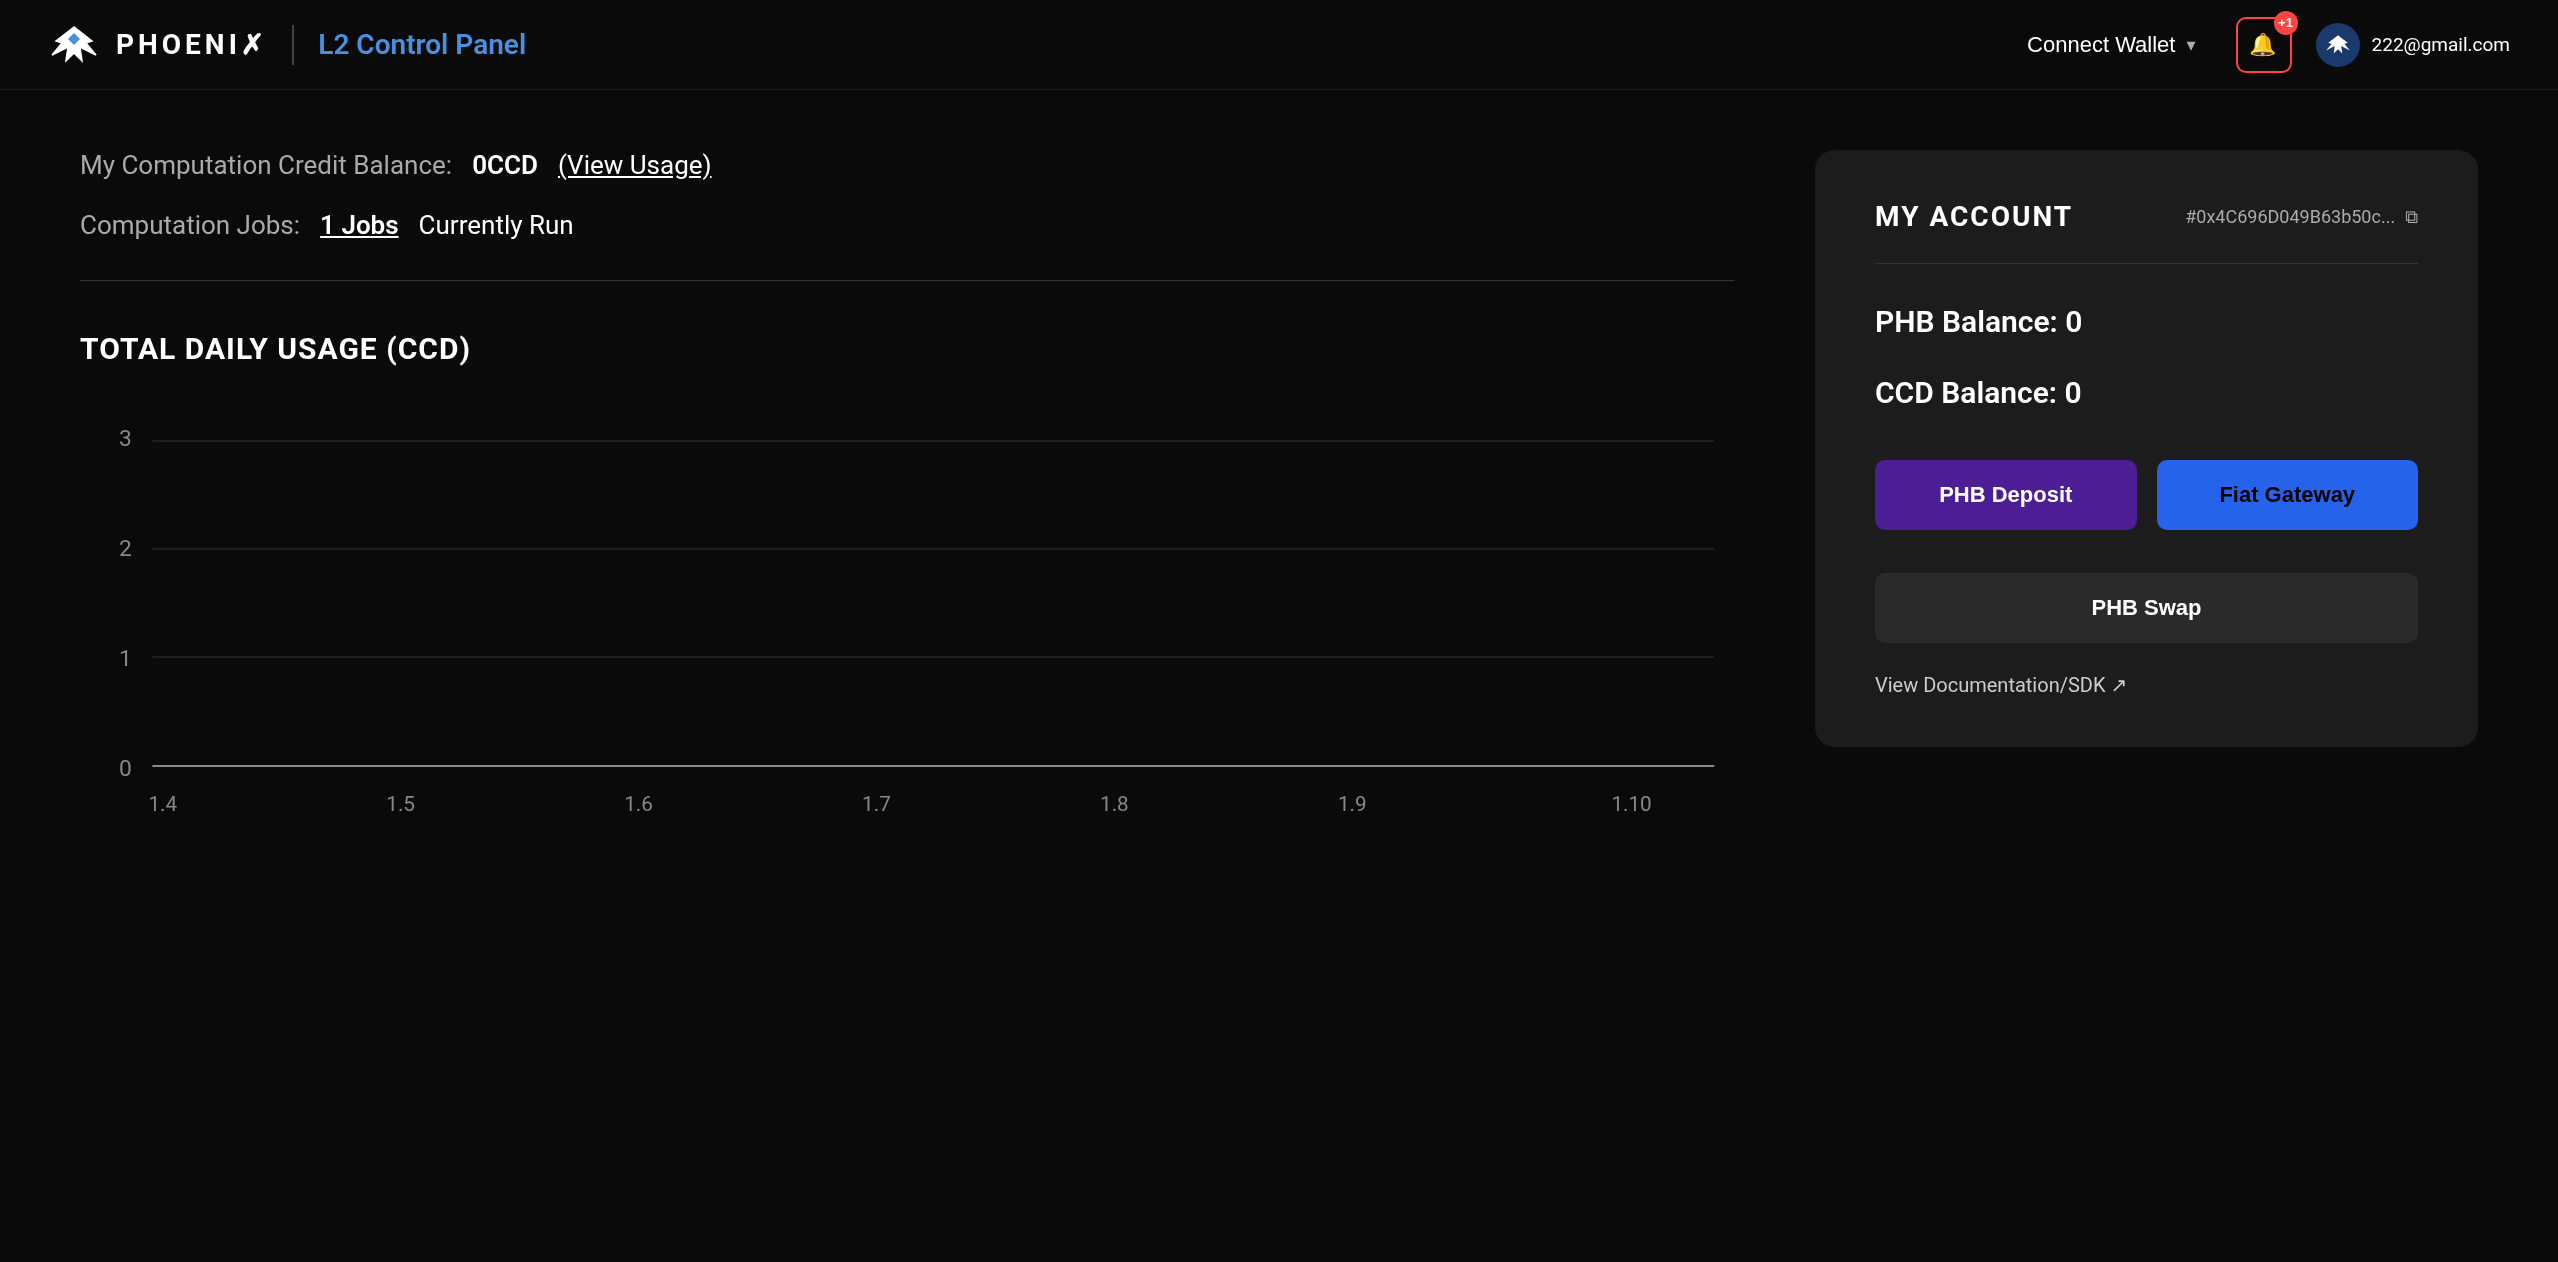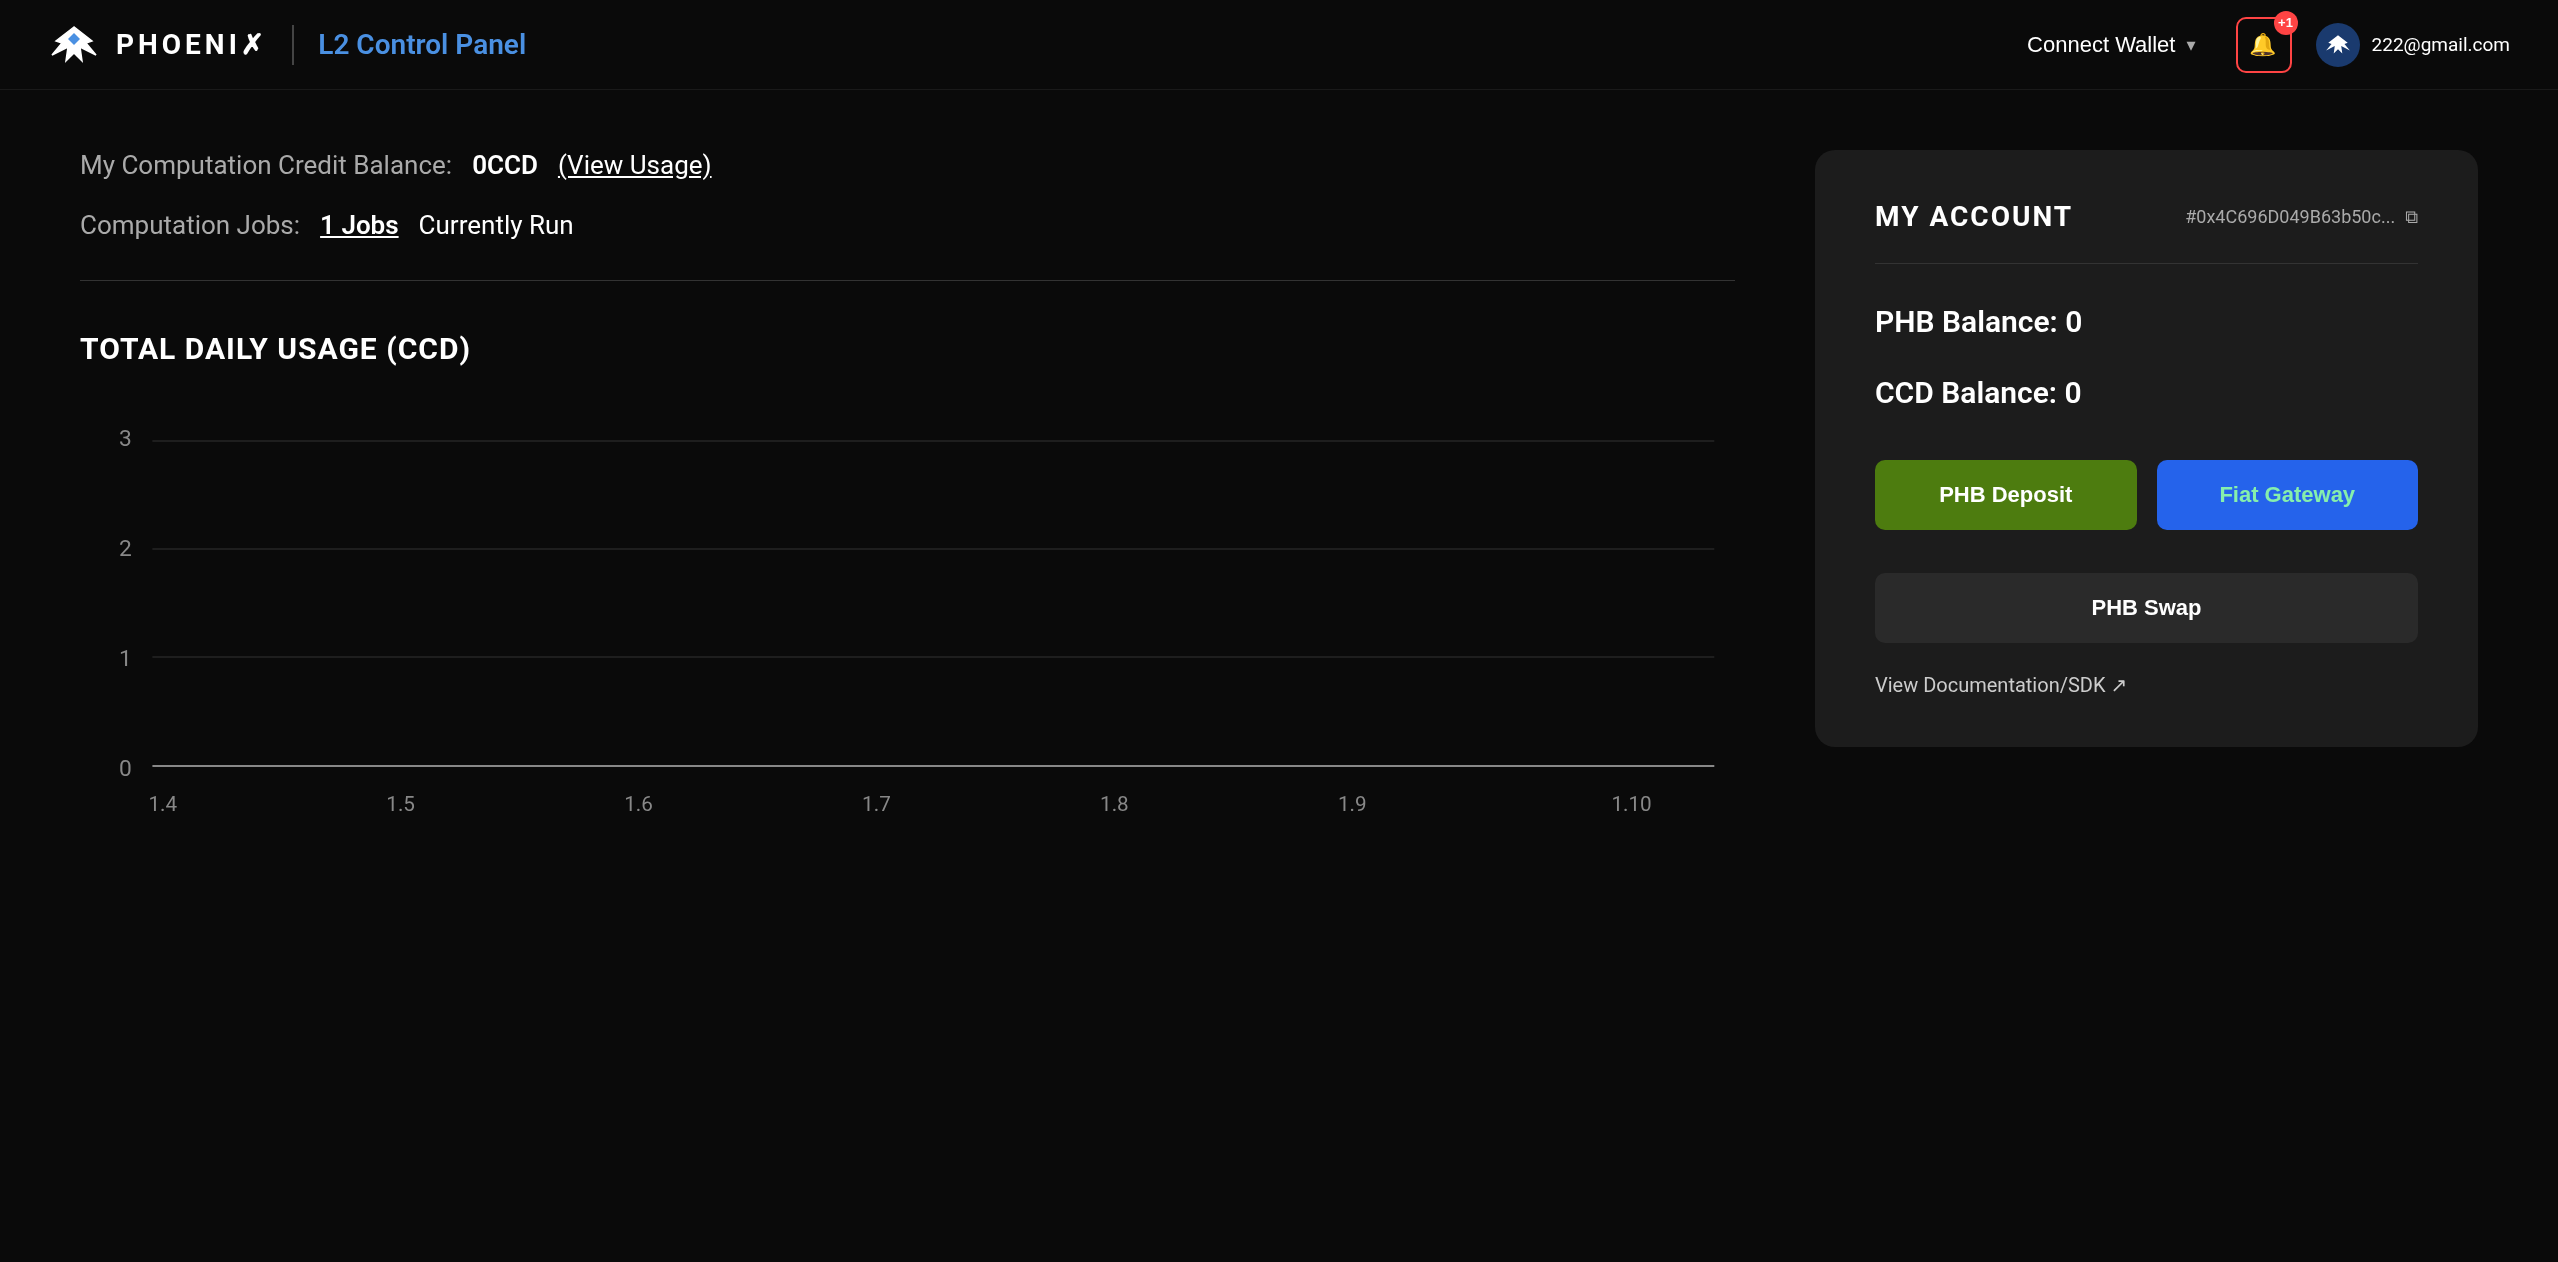--- a/index.html
+++ b/index.html
@@ -293,34 +293,34 @@
     }
 
     .buttons-row {
       display: flex;
       gap: 20px;
       margin-bottom: 24px;
     }
 
     .phb-deposit-btn {
       flex: 1;
-      background: #4d7c0f;
+      background: #4c1d95;
       color: #ffffff;
       border: none;
       border-radius: 10px;
       padding: 22px 20px;
       font-size: 22px;
       font-weight: 600;
       cursor: pointer;
     }
 
     .fiat-gateway-btn {
       flex: 1;
       background: #2563eb;
-      color: #86efac;
+      color: #000000;
       border: none;
       border-radius: 10px;
       padding: 14px 20px;
       font-size: 22px;
       font-weight: 600;
       cursor: pointer;
     }
 
     .phb-swap-btn {
       width: 100%;

